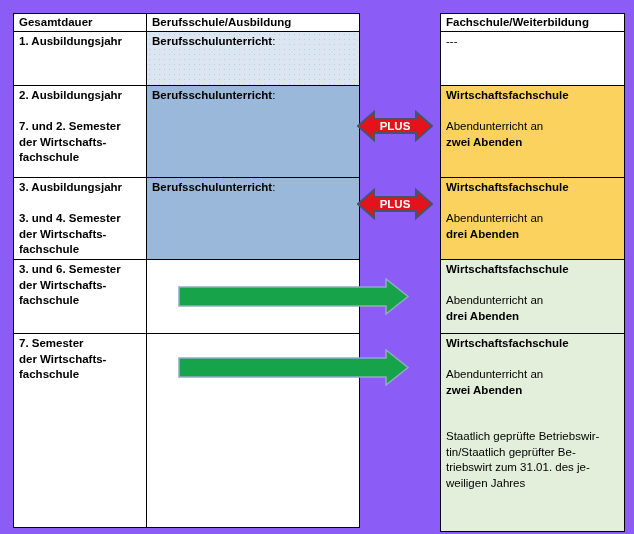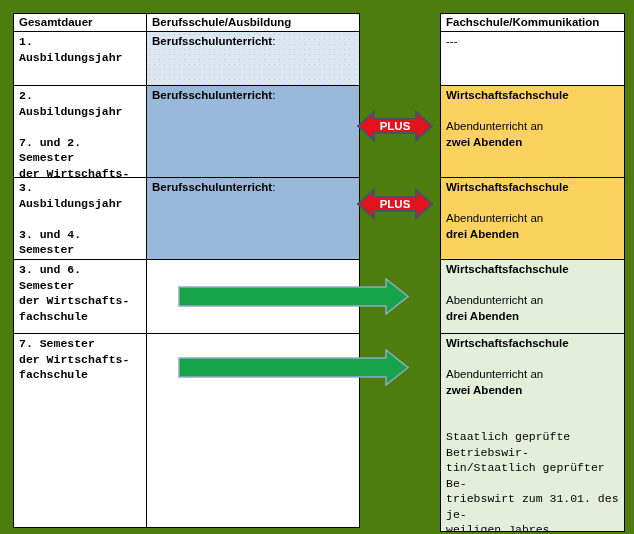--- a/index.html
+++ b/index.html
@@ -1,30 +1,30 @@
 <!DOCTYPE html>
 <html style="--light-blue: #dce6f1; --light-blue-dot: #b9cde4; --mid-blue: #9ab9da; --gold: #fcd25f; --pale-green: #e3efda; --arrow-red: #e3131b; --arrow-red-outline: #44546a; --arrow-green: #17a349; --arrow-green-outline: #93a9c7;"><head>
 <meta charset="utf-8">
 <style>
   html,body{margin:0;padding:0;background:#fff;}
   body{width:634px;height:534px;position:relative;font-family:"Liberation Sans",sans-serif;
        font-size:11.5px;line-height:15.5px;color:#000;}
-  .stage{position:absolute;inset:0;background:#4d7c0f;}
+  .stage{position:absolute;inset:0;background:#8b5cf6;}
 
   .tbl{position:absolute;display:grid;border:1px solid #000;box-sizing:border-box;background:#fff;}
   .ltable{left:13px;top:13px;grid-template-columns:133px 212px;
           grid-template-rows:18px 54px 92px 82px 74px 193px;}
   .rtable{left:440px;top:13px;grid-template-columns:183px;
           grid-template-rows:18px 54px 92px 82px 74px 197px;}
   .cell{box-sizing:border-box;padding:2px 4px 2px 5px;overflow:hidden;}
   .br{border-right:1px solid #000;}
   .bb{border-bottom:1px solid #000;}
   .hdr{font-weight:bold;padding-top:1px;}
   .bold{font-weight:bold;}
-  .pre{white-space:pre-line;font-family:Liberation Mono, monospace;}
+  .pre{white-space:pre-line;}
   .line{min-height:15.5px;}
   .blank{height:15.5px;}
 
   .fill-lightblue{background-color:var(--light-blue);
      background-image:radial-gradient(var(--light-blue-dot) 0.8px, transparent 0.9px);
      background-size:5px 5px;}
   .fill-midblue{background-color:var(--mid-blue);}
   .fill-yellow{background-color:var(--gold);}
   .fill-green{background-color:var(--pale-green);}
 
@@ -70,21 +70,21 @@
 fachschule</div>
     <div class="cell bb"></div>
 
     <div class="cell bold pre br">7. Semester
 der Wirtschafts-
 fachschule</div>
     <div class="cell"></div>
   </div>
 
   <div class="tbl rtable">
-    <div class="cell hdr bb">Fachschule/Kommunikation</div>
+    <div class="cell hdr bb">Fachschule/Weiterbildung</div>
 
     <div class="cell bb">---</div>
 
     <div class="cell bb fill-yellow">
       <div class="line bold">Wirtschaftsfachschule</div>
       <div class="blank"></div>
       <div class="line">Abendunterricht an</div>
       <div class="line bold">zwei Abenden</div>
     </div>
 

